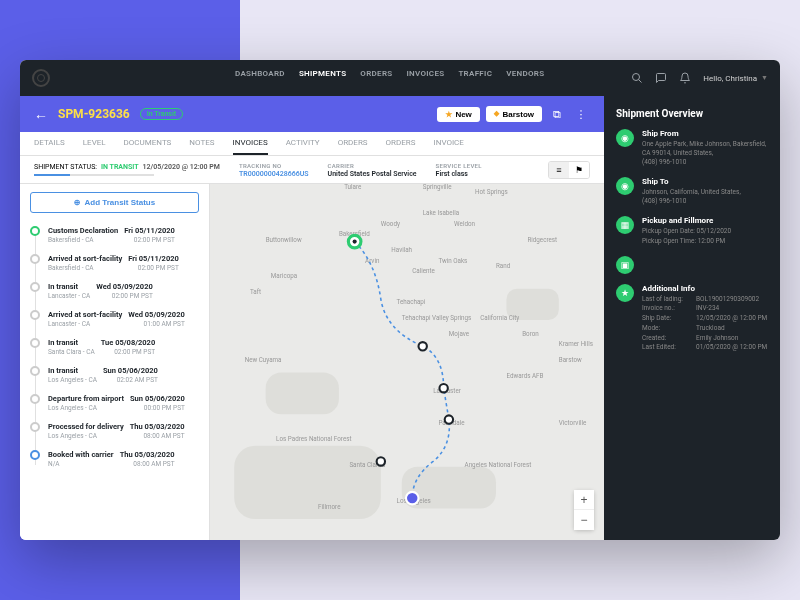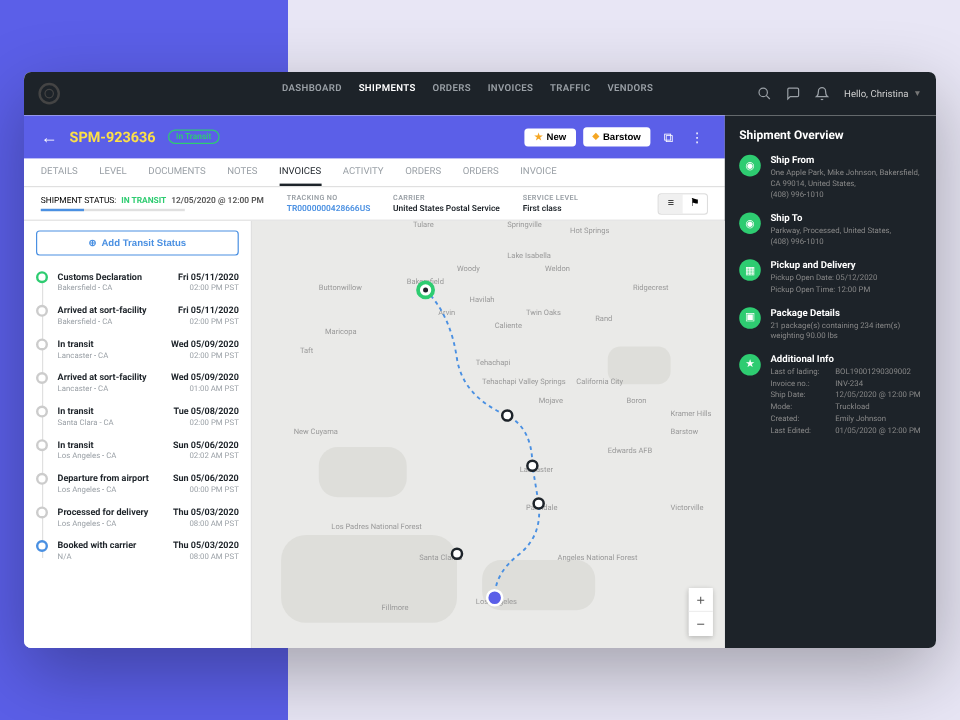--- a/index.html
+++ b/index.html
@@ -44,21 +44,21 @@
 .vt.active{background:#f0f0f0}
 .body{flex:1;display:flex;overflow:hidden}
 .timeline{width:190px;border-right:1px solid #E0E0E0;overflow-y:auto;padding:8px 10px}
 .add-btn{border:1px solid #4A90E2;border-radius:3px;color:#4A90E2;font-size:8px;padding:5px;width:100%;background:#fff;font-weight:600;cursor:pointer;display:flex;align-items:center;justify-content:center;gap:4px}
 .events{margin-top:8px;position:relative}
 .events::before{content:'';position:absolute;left:5px;top:8px;bottom:8px;width:1px;background:#E0E0E0}
 .event{display:flex;gap:8px;padding:5px 0;position:relative}
 .ev-dot{width:10px;height:10px;border-radius:50%;border:2px solid #ccc;background:#fff;flex-shrink:0;z-index:1}
 .ev-dot.green{border-color:#2ECC71}
 .ev-dot.blue{border-color:#4A90E2}
-.ev-body{flex:1;display:flex;justify-content:space-between;gap:6px}
+.ev-body{flex:1;display:flex;gap:6px}
 .ev-left{display:flex;flex-direction:column;gap:1px}
 .ev-title{font-size:7.5px;font-weight:700;color:#1D2329}
 .ev-loc{font-size:6.5px;color:#9AA0A6}
 .ev-right{display:flex;flex-direction:column;align-items:flex-end;gap:1px}
 .ev-date{font-size:7.5px;font-weight:700;color:#1D2329}
 .ev-time{font-size:6.5px;color:#9AA0A6}
 .map{flex:1;position:relative;background:#EAEAE8}
 .map svg{width:100%;height:100%}
 .zoom{position:absolute;right:10px;bottom:10px;background:#fff;border-radius:3px;box-shadow:0 1px 4px rgba(0,0,0,0.2);display:flex;flex-direction:column}
 .zoom button{width:20px;height:20px;border:none;background:#fff;cursor:pointer;font-size:12px;color:#555}
@@ -366,41 +366,36 @@
           <div class="sb-line">One Apple Park, Mike Johnson, Bakersfield,</div>
           <div class="sb-line">CA 99014, United States,</div>
           <div class="sb-line">(408) 996-1010</div>
         </div>
       </div>
 
       <div class="sb-sec">
         <div class="sb-icon">◉</div>
         <div class="sb-body">
           <div class="sb-head">Ship To</div>
-          <div class="sb-line">Parkway, Processed, United States,</div>
+          <div class="sb-line">Johnson, California, United States,</div>
           <div class="sb-line">(408) 996-1010</div>
         </div>
       </div>
 
       <div class="sb-sec">
         <div class="sb-icon">▦</div>
         <div class="sb-body">
-          <div class="sb-head">Pickup and Delivery</div>
+          <div class="sb-head">Pickup and Fillmore</div>
           <div class="sb-line">Pickup Open Date: 05/12/2020</div>
           <div class="sb-line">Pickup Open Time: 12:00 PM</div>
         </div>
       </div>
 
       <div class="sb-sec">
         <div class="sb-icon">▣</div>
-        <div class="sb-body">
-          <div class="sb-head">Package Details</div>
-          <div class="sb-line">21 package(s) containing 234 item(s)</div>
-          <div class="sb-line">weighting 90.00 lbs</div>
-        </div>
       </div>
 
       <div class="sb-sec">
         <div class="sb-icon">★</div>
         <div class="sb-body">
           <div class="sb-head">Additional Info</div>
           <div id="addrows">
               <div class="sb-kv">
                 <span class="k">Last of lading:</span>
                 <span>BOL19001290309002</span>

